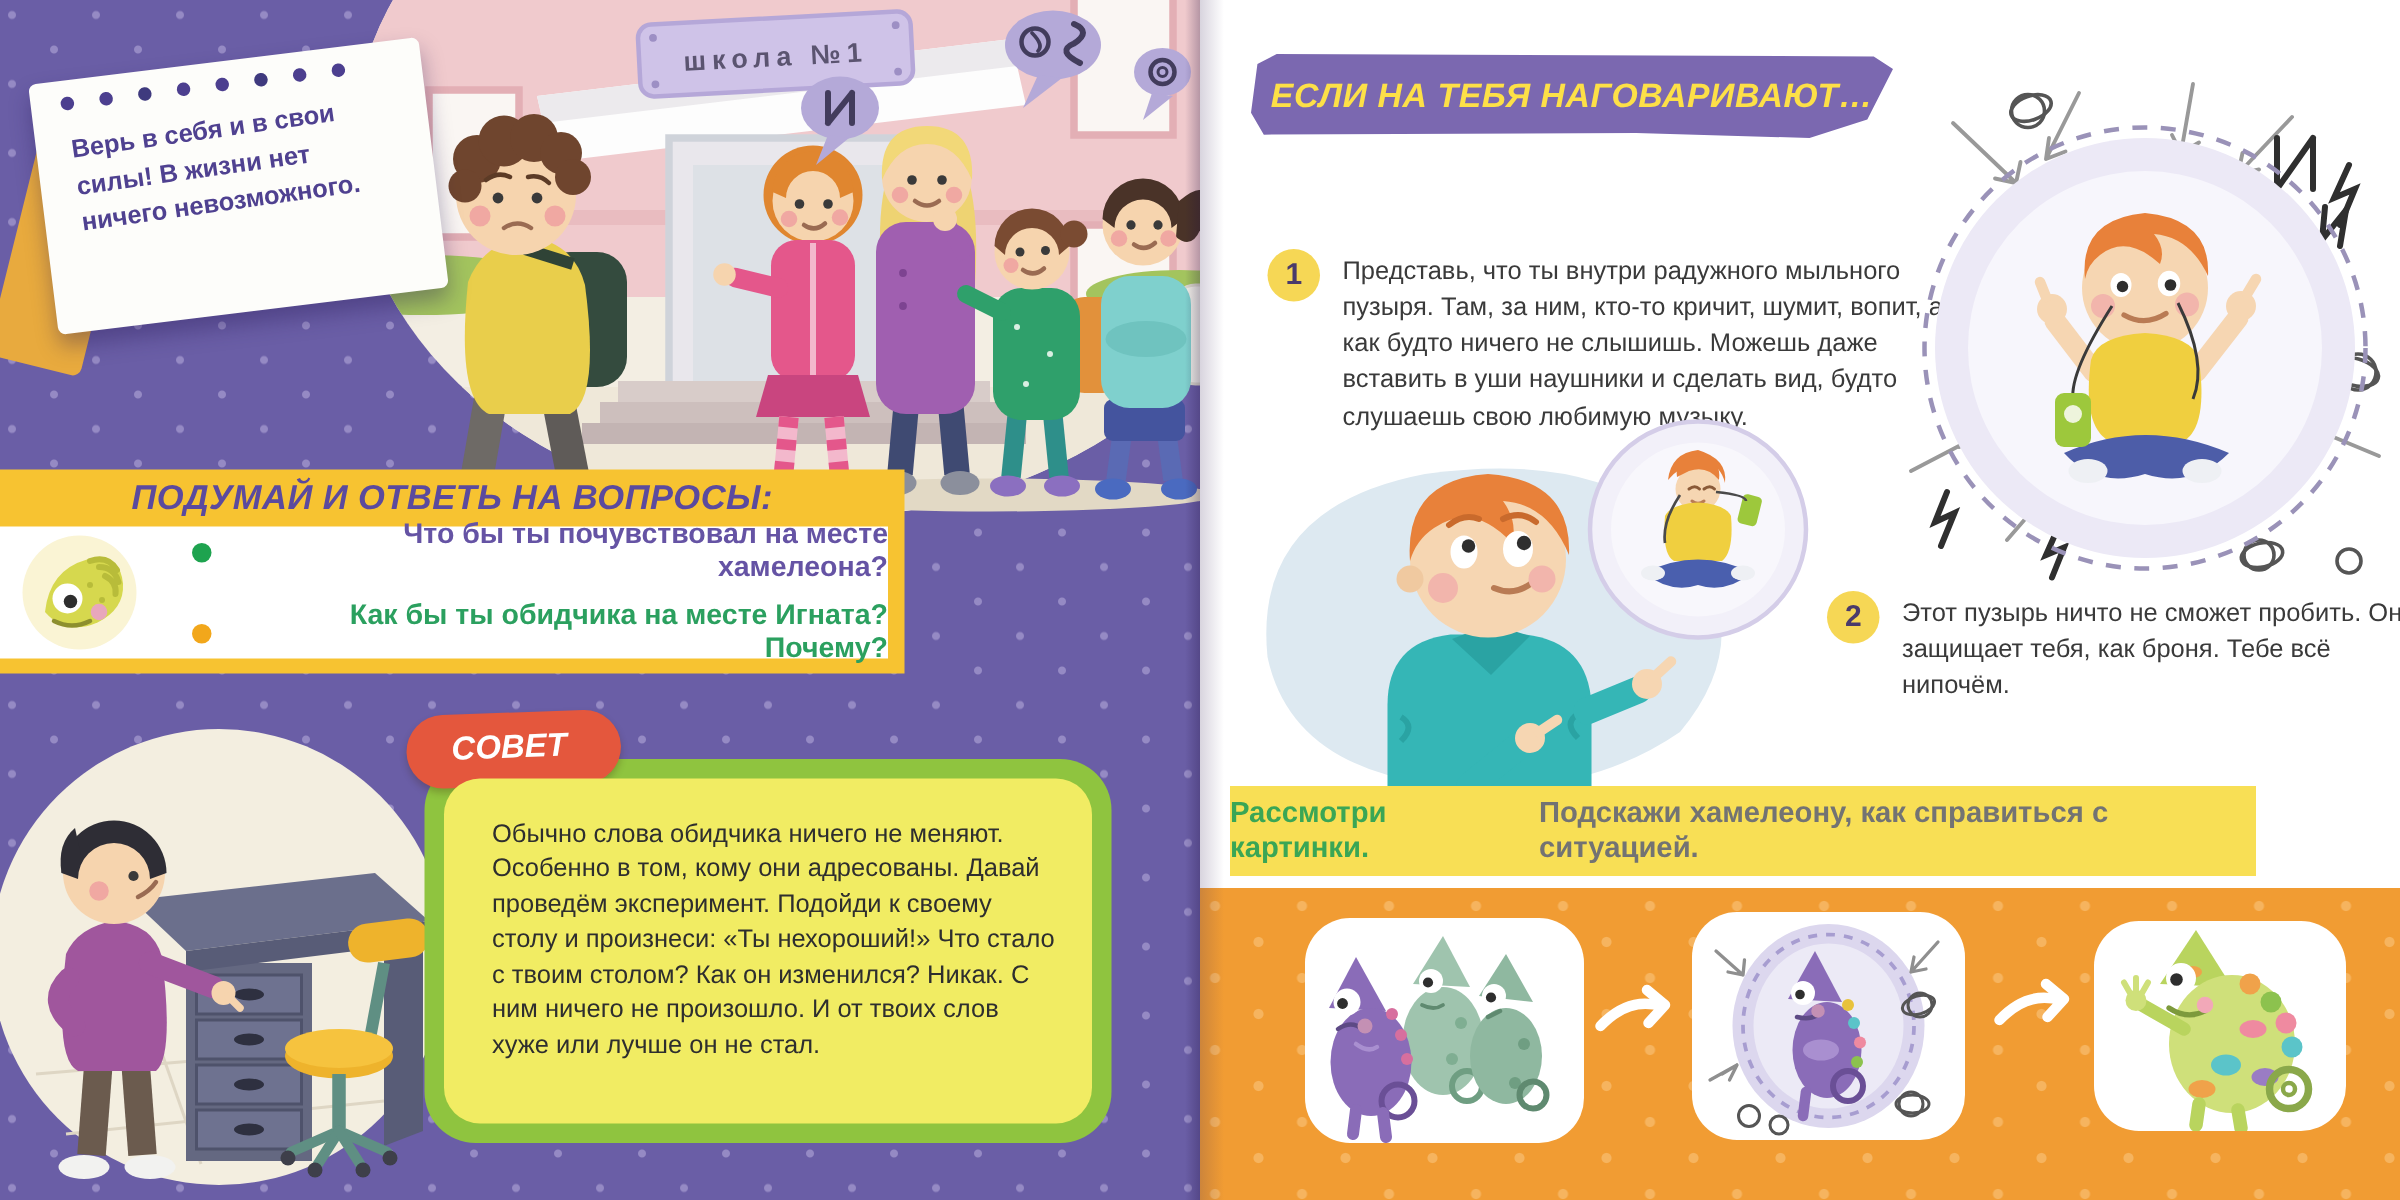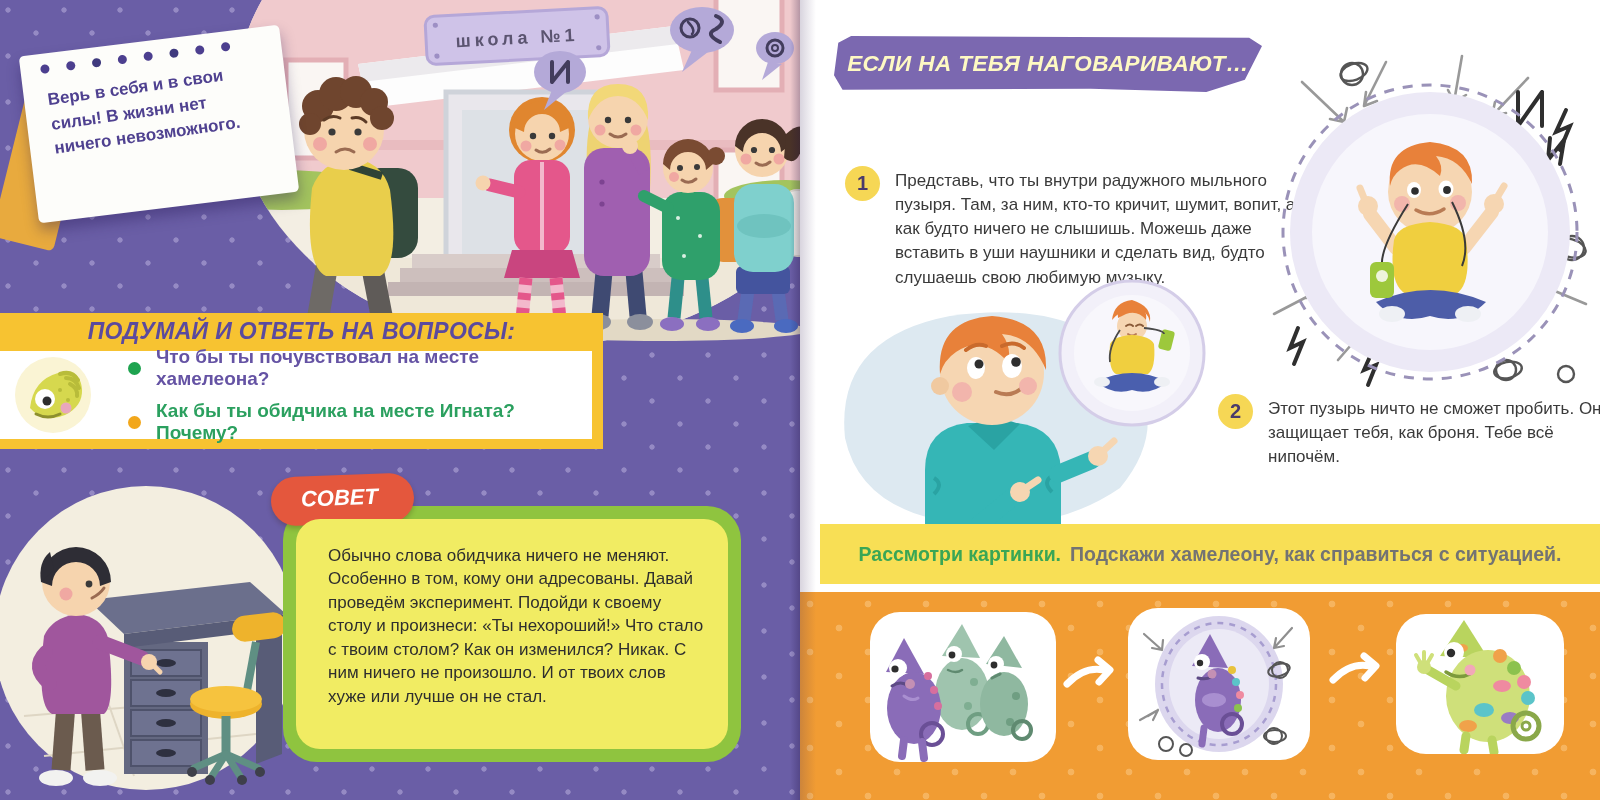--- a/index.html
+++ b/index.html
@@ -25,21 +25,21 @@
   .note-holes{display:flex;gap:17px;margin:11px 0 0 20px;}
   .note-holes span{width:9px;height:9px;border-radius:50%;background:#4c3f8f;}
   .note-holes span:nth-child(3n){background:#3f3a7e;}
   .note-text{margin:13px 14px 0 24px;width:212px;color:#4f4190;font-size:17px;line-height:1.45;
     font-weight:bold;transform:rotate(-1deg);}
   .scene-school{position:absolute;top:0;right:0;width:570px;height:346px;z-index:1;}
   .q-block{position:absolute;left:0;top:313px;width:603px;height:136px;background:#f7c331;z-index:4;}
   .q-title{margin-top:5px;text-align:center;font-size:23px;font-weight:800;font-style:italic;
     color:#5b4a9e;letter-spacing:.3px;}
   .q-inner{position:absolute;left:0;top:38px;width:592px;height:88px;background:#ffffff;
-    display:flex;align-items:center;}
+    display:flex;align-items:center;text-align:right;}
   .q-icon{width:78px;height:78px;margin-left:14px;flex:none;}
   .q-list{display:flex;flex-direction:column;gap:10px;margin-left:36px;}
   .q-row{display:flex;align-items:center;gap:15px;font-size:19px;font-weight:700;}
   .q-bullet{width:13px;height:13px;border-radius:50%;flex:none;}
   .b1{background:#1ea34f;} .b2{background:#f2a71b;}
   .q1{color:#6553a4;} .q2{color:#2ba05f;}
   .scene-desk{position:absolute;left:-6px;top:466px;width:312px;height:334px;z-index:2;}
   .advice{position:absolute;left:283px;top:506px;width:458px;height:256px;background:#8fc43f;
     border-radius:34px;z-index:5;}
   .advice-inner{position:absolute;inset:13px;background:#f1ec63;border-radius:24px;
@@ -47,31 +47,31 @@
   .advice-tab{position:absolute;left:-12px;top:-31px;background:#e4573d;color:#fff;
     font-weight:800;font-style:italic;font-size:22px;padding:10px 36px 13px 30px;
     border-radius:28px;transform:rotate(-2deg);box-shadow:0 3px 5px rgba(60,30,10,.25);}
   
   .page-right{background:#ffffff;}
   .page-right::before{content:"";position:absolute;left:0;top:0;width:16px;height:100%;
     background:linear-gradient(to right,rgba(60,40,90,.20),rgba(60,40,90,0));z-index:8;}
   .banner{position:absolute;left:34px;top:36px;width:428px;height:56px;background:#7b68b0;
     clip-path:polygon(1% 12%,4% 0%,97% 3%,100% 18%,96% 78%,87% 100%,60% 94%,2% 96%,0% 70%);
     display:flex;align-items:center;justify-content:center;z-index:2;}
-  .banner-title{color:#fef9c3;font-size:22.5px;font-weight:800;font-style:italic;letter-spacing:.4px;text-align:center;}
+  .banner-title{color:#fde047;font-size:22.5px;font-weight:800;font-style:italic;letter-spacing:.4px;text-align:center;}
   .intro{position:absolute;left:45px;top:103px;width:490px;font-size:18px;line-height:1.42;color:#3c3c3c;}
   .step{position:absolute;display:flex;gap:15px;}
   .step-num{width:35px;height:35px;border-radius:50%;background:#f6d755;color:#4a3a6b;
     font-size:20px;font-weight:800;display:flex;align-items:center;justify-content:center;flex:none;}
   .step-text{font-size:17px;line-height:1.42;color:#3a3a3a;padding-top:3px;}
   .step1{left:45px;top:166px;} .step1 .step-text{width:428px;}
   .step2{left:418px;top:394px;} .step2 .step-text{width:338px;}
   .scene-pointing{position:absolute;left:30px;top:278px;width:380px;height:248px;z-index:1;}
   .scene-bubble{position:absolute;left:466px;top:52px;width:334px;height:345px;z-index:1;}
-  .strip{position:absolute;left:20px;top:524px;width:780px;height:60px;background:#f8df55;
+  .strip{position:absolute;left:20px;top:524px;width:684px;height:60px;background:#f8df55;
     display:flex;align-items:center;justify-content:center;font-size:19.5px;font-weight:700;z-index:2;}
   .strip .s1{color:#3aa655;} .strip .s2{color:#737373;margin-left:9px;}
   .orange{position:absolute;left:0;top:592px;width:800px;height:208px;
     background-color:#f19c33;
     background-image:
       radial-gradient(circle,#f6b45f 3px,transparent 3.7px),
       radial-gradient(circle,#f6b45f 3px,transparent 3.7px);
     background-size:58px 48px,58px 48px;background-position:10px 12px,39px 36px;z-index:1;}
   .card{position:absolute;background:#fff;border-radius:30px;overflow:hidden;}
   .card1{left:70px;top:20px;width:186px;height:150px;}

